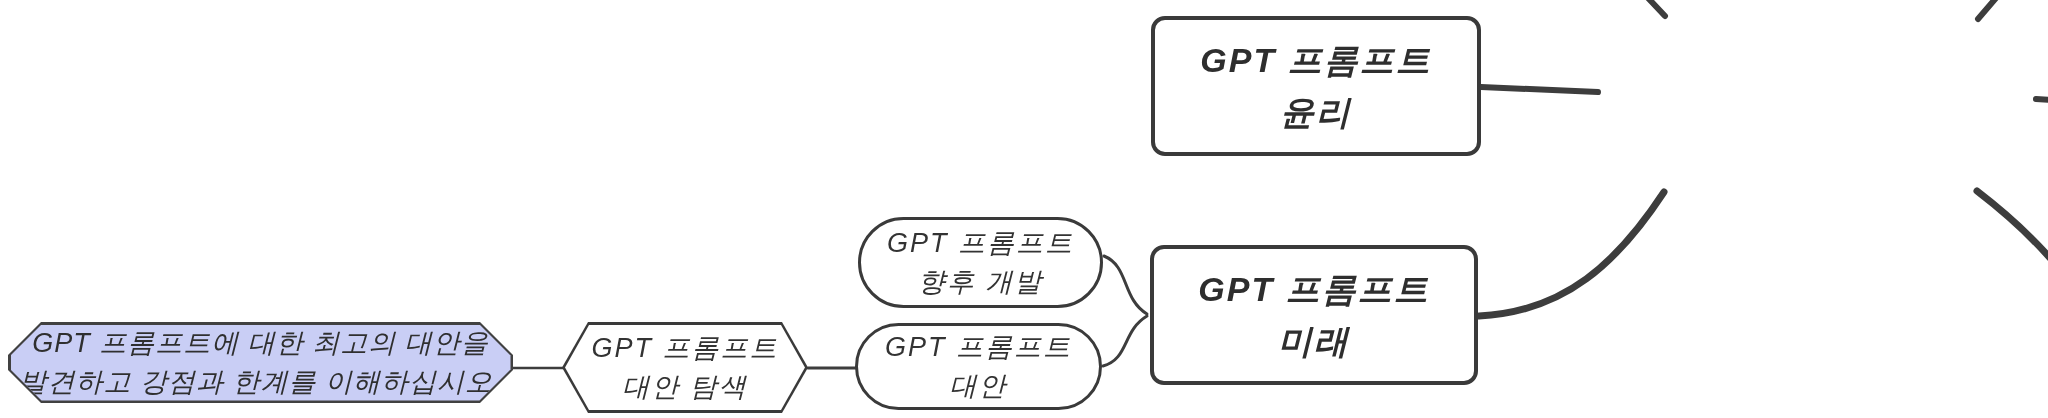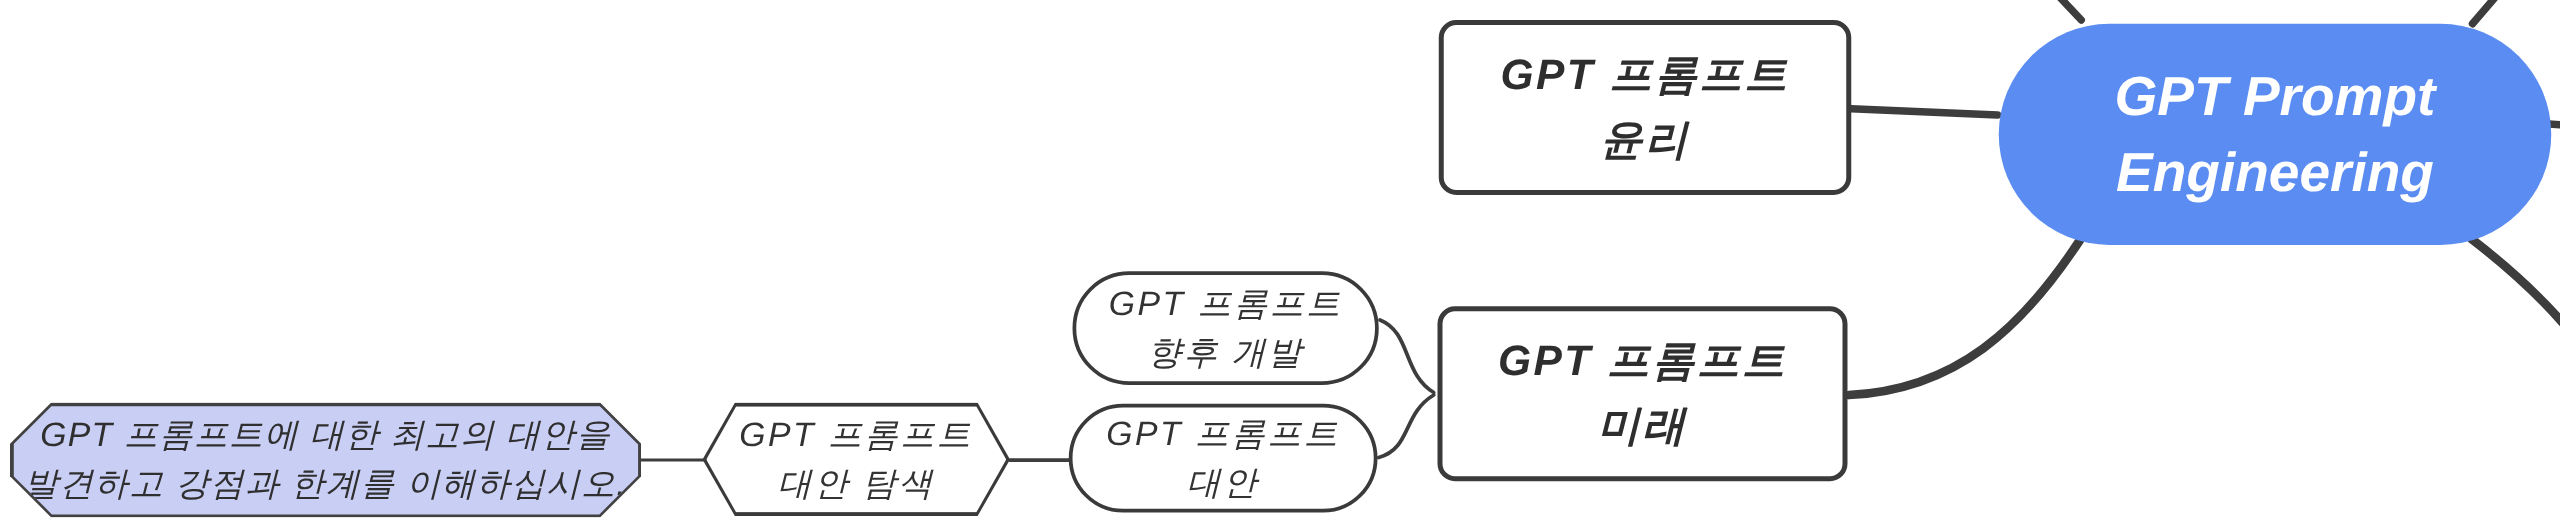--- a/index.html
+++ b/index.html
@@ -113,21 +113,21 @@
     text-align: center;
   }
   .oct-node .label {
     font-size: 27px;
     line-height: 39px;
     letter-spacing: 1px;
     color: #2f2f2f;
   }
 
   
-  #node-note      { left: 8px;    top: 322px; width: 505px; height: 92px; }
+  #node-note      { left: 8px;    top: 322px; width: 505px; height: 81px; }
   #node-explore   { left: 562px;  top: 322px; width: 246px; height: 91px; }
   #node-futuredev { left: 858px;  top: 217px; width: 245px; height: 91px; border-radius: 46px; }
   #node-alts      { left: 855px;  top: 323px; width: 247px; height: 87px; border-radius: 44px; }
   #node-ethics    { left: 1151px; top: 16px;  width: 330px; height: 140px; }
   #node-future    { left: 1150px; top: 245px; width: 328px; height: 140px; }
   #node-root      { left: 1599px; top: 19px;  width: 442px; height: 177px; }
 </style>
 </head>
 <body>
 
@@ -173,18 +173,14 @@
   <div class="node rect-node" id="node-ethics">
     <span class="label">GPT 프롬프트
 윤리</span>
   </div>
 
   <div class="node rect-node" id="node-future">
     <span class="label">GPT 프롬프트
 미래</span>
   </div>
 
-  <div class="node root-node" id="node-root" style="background: rgb(90, 140, 242);">
-    <span class="label" style="color: rgb(255, 255, 255);">GPT Prompt
-Engineering</span>
-  </div>
 
 </div>
 
 </body></html>

